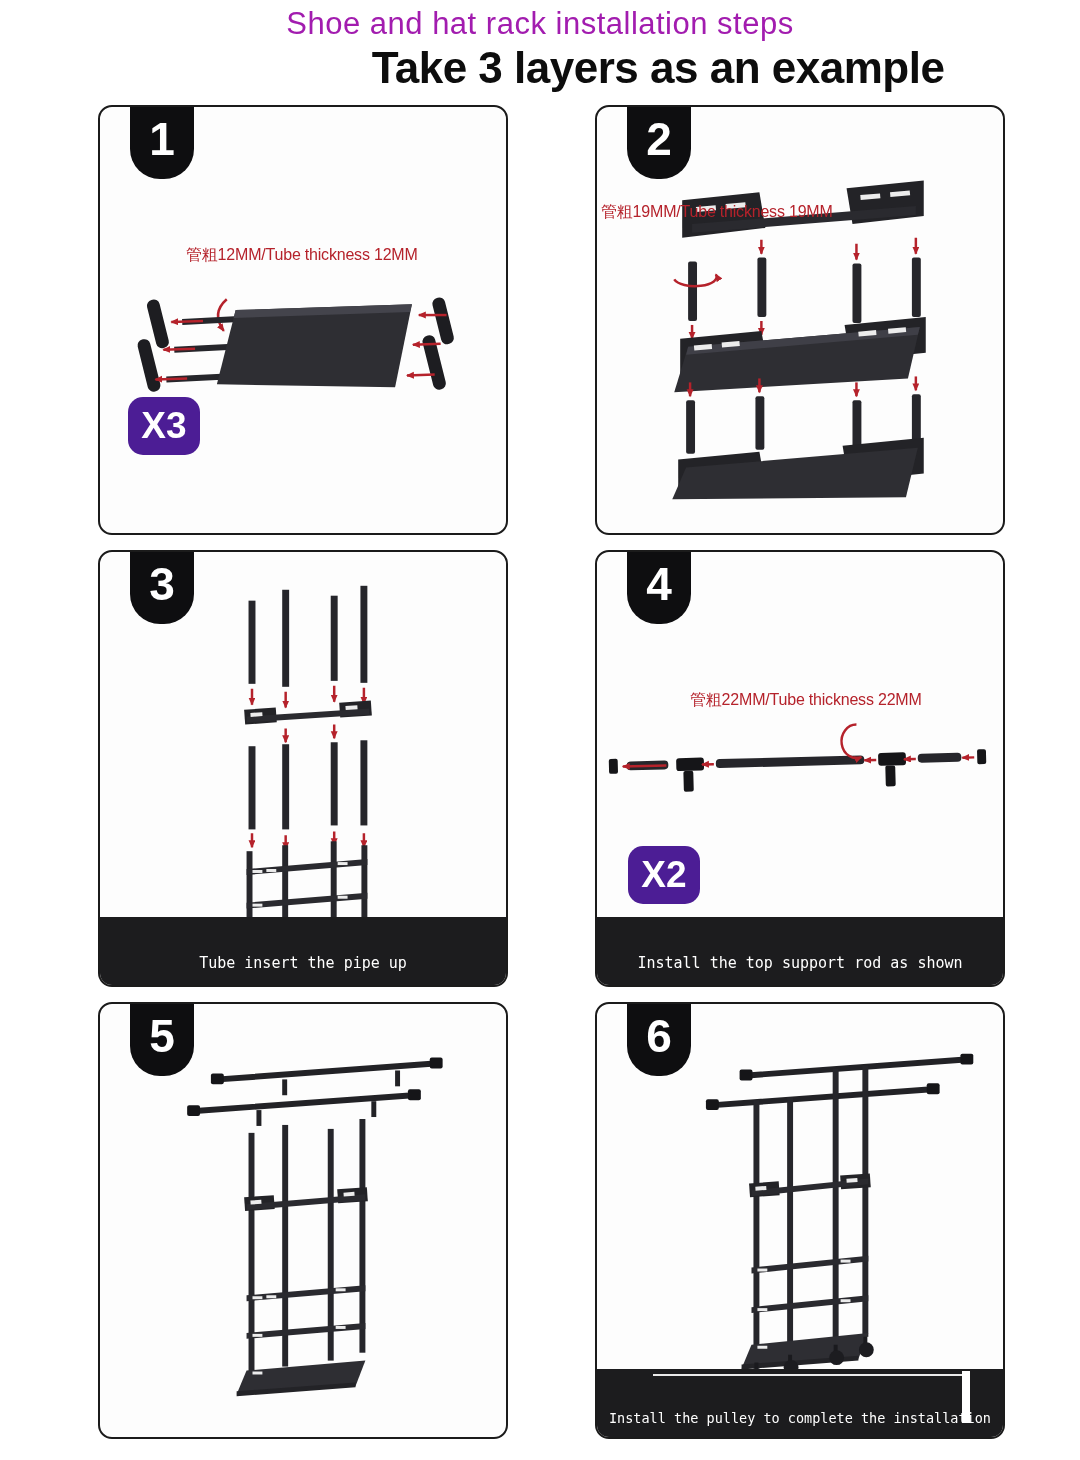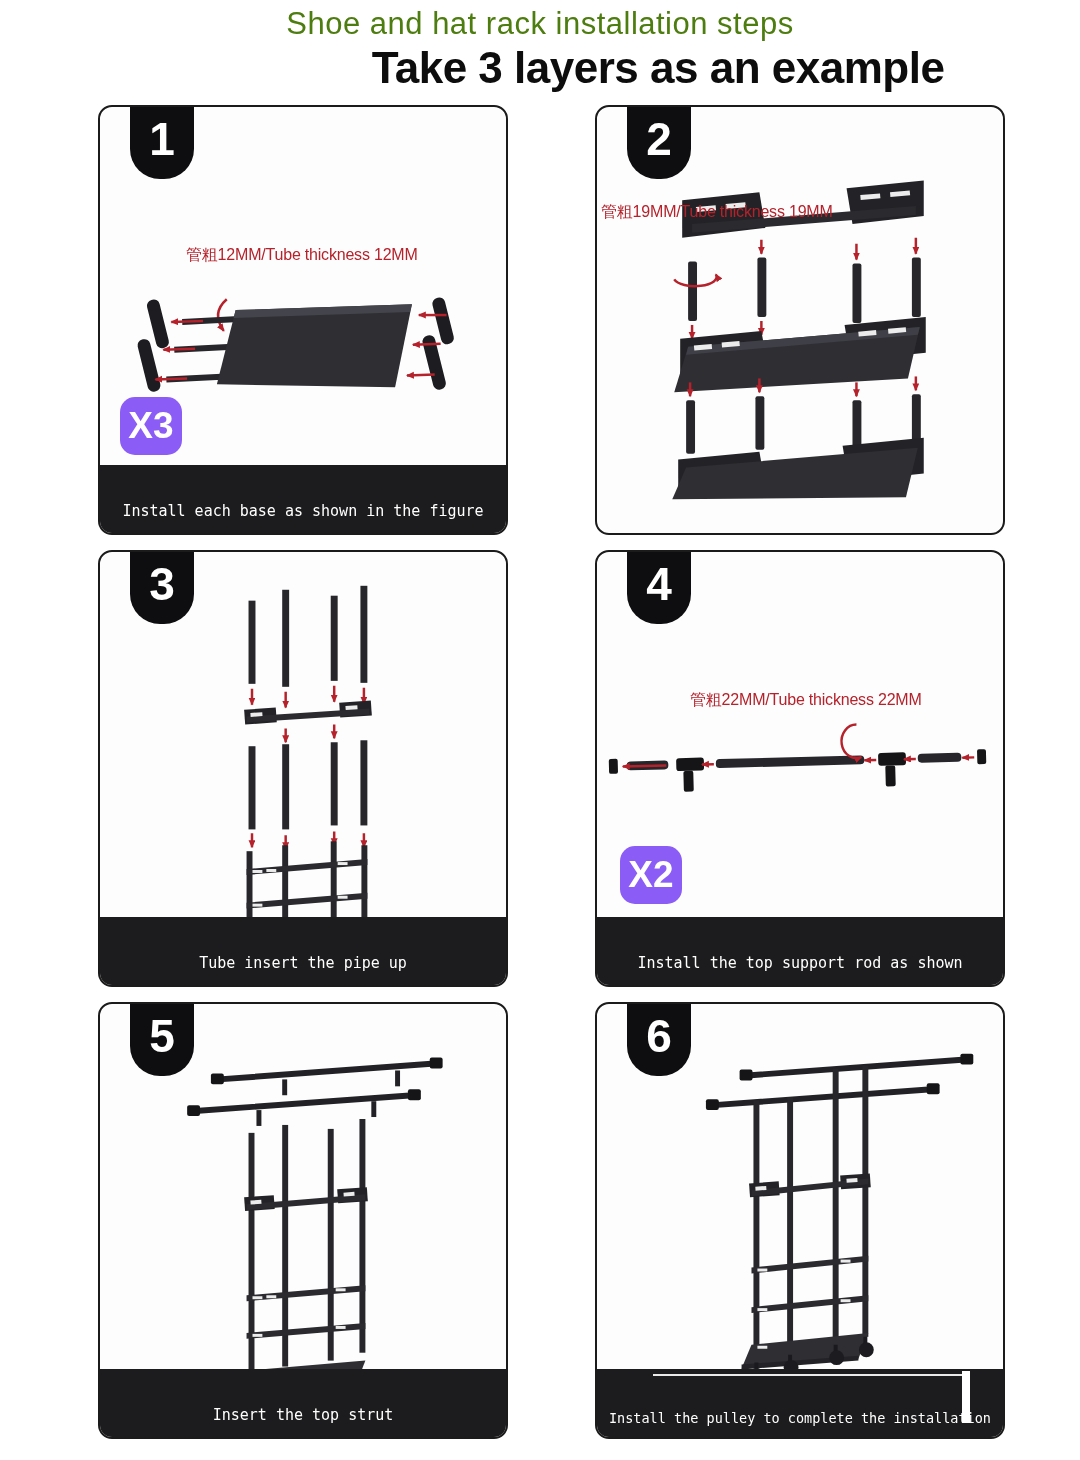--- a/index.html
+++ b/index.html
@@ -1,34 +1,34 @@
 <!DOCTYPE html>
 <html><head>
 <meta charset="utf-8">
 <style>
   html,body{margin:0;padding:0;background:#fff;}
   .page{position:relative;width:1080px;height:1460px;background:#fff;overflow:hidden;
         font-family:"Liberation Sans",sans-serif;}
   .header{position:absolute;top:6px;left:0;width:1080px;text-align:center;}
-  .title{font-size:31px;color:#4d7c0f;letter-spacing:.5px;font-weight:normal;}
+  .title{font-size:31px;color:#a21caf;letter-spacing:.5px;font-weight:normal;}
   .subtitle{font-size:44px;color:#0d0d0d;font-weight:bold;letter-spacing:-.5px;
             transform:translateX(118px);margin-top:1px;}
   .grid{position:absolute;left:98px;top:105px;display:grid;
         grid-template-columns:410px 410px;column-gap:87px;
         grid-template-rows:430px 437px 437px;row-gap:15px;}
   .panel{position:relative;border:2px solid #1b1b1b;border-radius:14px;
          background:#fdfdfd;overflow:hidden;box-sizing:border-box;}
   .illus{position:absolute;left:0;top:0;width:100%;height:100%;}
   .num-badge{position:absolute;top:0;left:30px;width:64px;height:72px;background:#0e0e10;
              border-radius:0 0 30px 30px;color:#fff;font-size:46px;font-weight:bold;
              display:flex;align-items:center;justify-content:center;padding-bottom:8px;
              box-sizing:border-box;}
-  .qty-badge{position:absolute;width:62px;height:58px;background:#8b5cf6;border-radius:15px;
+  .qty-badge{position:absolute;width:72px;height:58px;background:#4c1d95;border-radius:15px;
              color:#fff;font-size:37px;font-weight:bold;display:flex;align-items:center;
-             justify-content:center;}
+             justify-content:center;margin-left:8px;}
   .p1 .qty-badge{left:20px;top:290px;}
   .p4 .qty-badge{left:23px;top:294px;}
   .annotation{position:absolute;color:#b5222b;font-size:16px;font-weight:normal;
               letter-spacing:-.2px;white-space:nowrap;}
   .p1 .annotation{left:86px;top:138px;text-align:center;}
   .p2 .annotation{left:4px;top:95px;}
   .p4 .annotation{left:93px;top:138px;}
   .caption{position:absolute;left:0;right:0;bottom:0;height:68px;background:#1c1c1e;
            color:#fff;font-family:"DejaVu Sans Mono",monospace;font-size:15px;
            display:flex;align-items:flex-end;justify-content:center;padding-bottom:13px;
@@ -75,21 +75,20 @@
           <line x1="96" y1="210" x2="64" y2="211" marker-end="url(#ar1)"></line>
           <line x1="88" y1="240" x2="56" y2="241" marker-end="url(#ar1)"></line>
           <line x1="350" y1="176" x2="322" y2="176" marker-end="url(#ar1)"></line>
           <line x1="344" y1="205" x2="316" y2="206" marker-end="url(#ar1)"></line>
           <line x1="338" y1="236" x2="310" y2="237" marker-end="url(#ar1)"></line>
         </g>
       </svg>
       <div class="annotation">管粗12MM/Tube thickness 12MM</div>
       <div class="num-badge">1</div>
       <div class="qty-badge">X3</div>
-      <div class="caption">Install each base as shown in the figure</div>
     </div>
 
     <div class="panel p2">
       <svg class="illus" viewBox="0 0 410 362">
         <defs>
             <marker id="ar2" markerWidth="9" markerHeight="8" refX="7" refY="3.5" orient="auto" markerUnits="userSpaceOnUse">
               <path d="M0,0 L8,3.5 L0,7 Z" fill="#b5222b"></path>
             </marker>
           </defs>
         <g>
@@ -290,21 +289,20 @@
             <rect x="154" y="261" width="10" height="3"></rect>
             <rect x="168" y="260" width="10" height="3"></rect>
             <rect x="238" y="253" width="10" height="3"></rect>
             <rect x="154" y="299" width="10" height="3"></rect>
             <rect x="238" y="291" width="10" height="3"></rect>
             <rect x="154" y="337" width="10" height="3"></rect>
           </g>
         </g>
       </svg>
       <div class="num-badge">5</div>
-      <div class="caption">Insert the top strut</div>
     </div>
 
     <div class="panel p6">
       <svg class="illus" viewBox="0 0 410 369">
         <g stroke="#222226" stroke-width="6" stroke-linecap="round">
           <line x1="152" y1="38" x2="372" y2="22"></line>
           <line x1="118" y1="68" x2="338" y2="52"></line>
         </g>
         <g fill="#151518">
           <rect x="144" y="32" width="13" height="11" rx="2"></rect>

